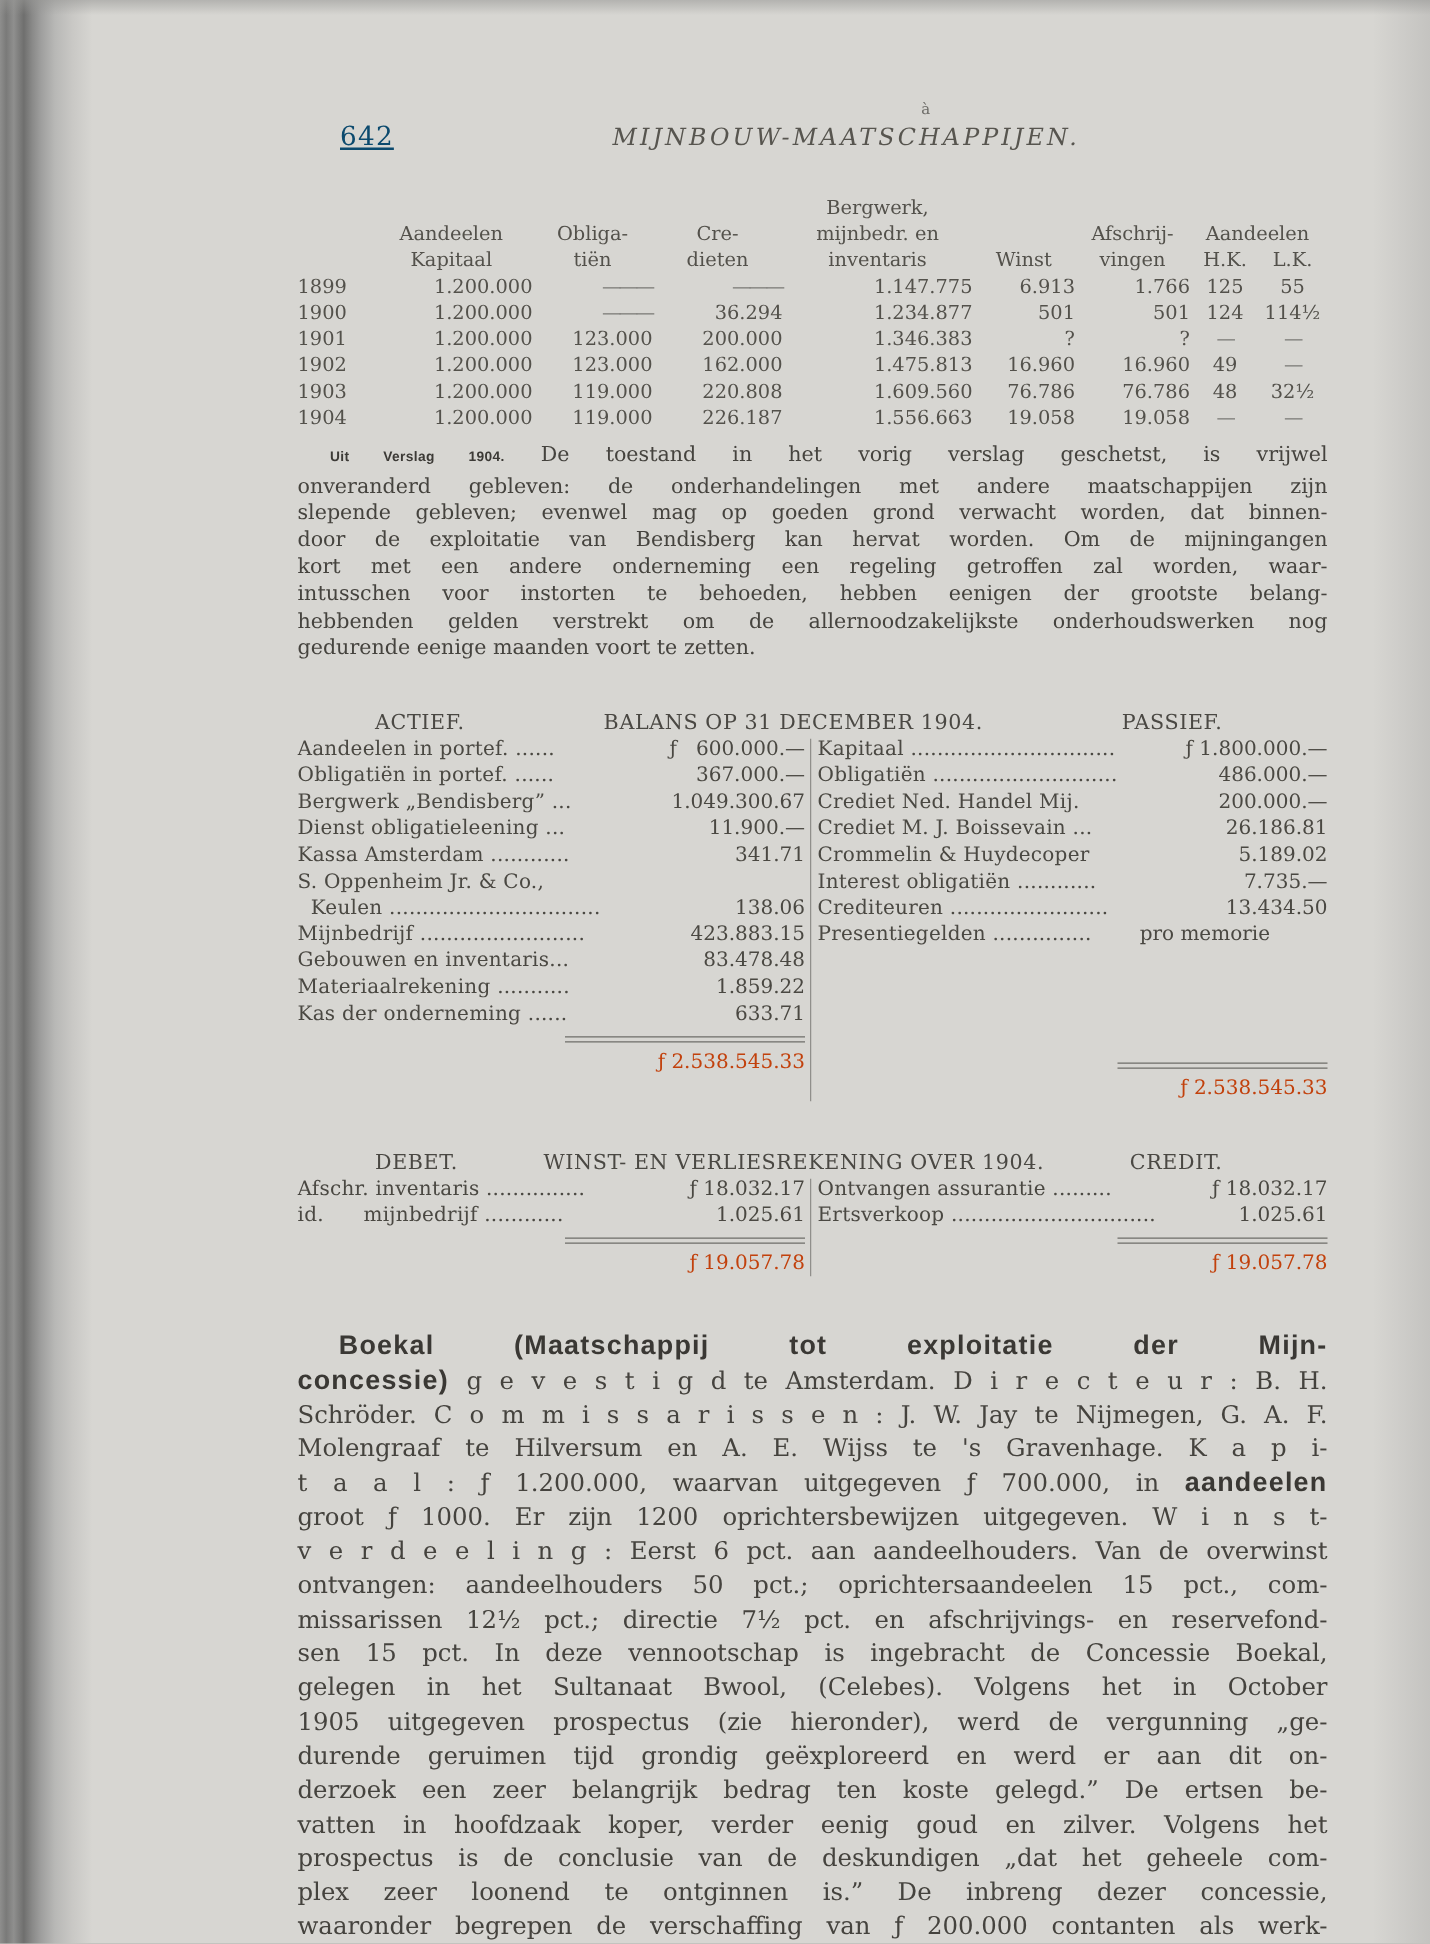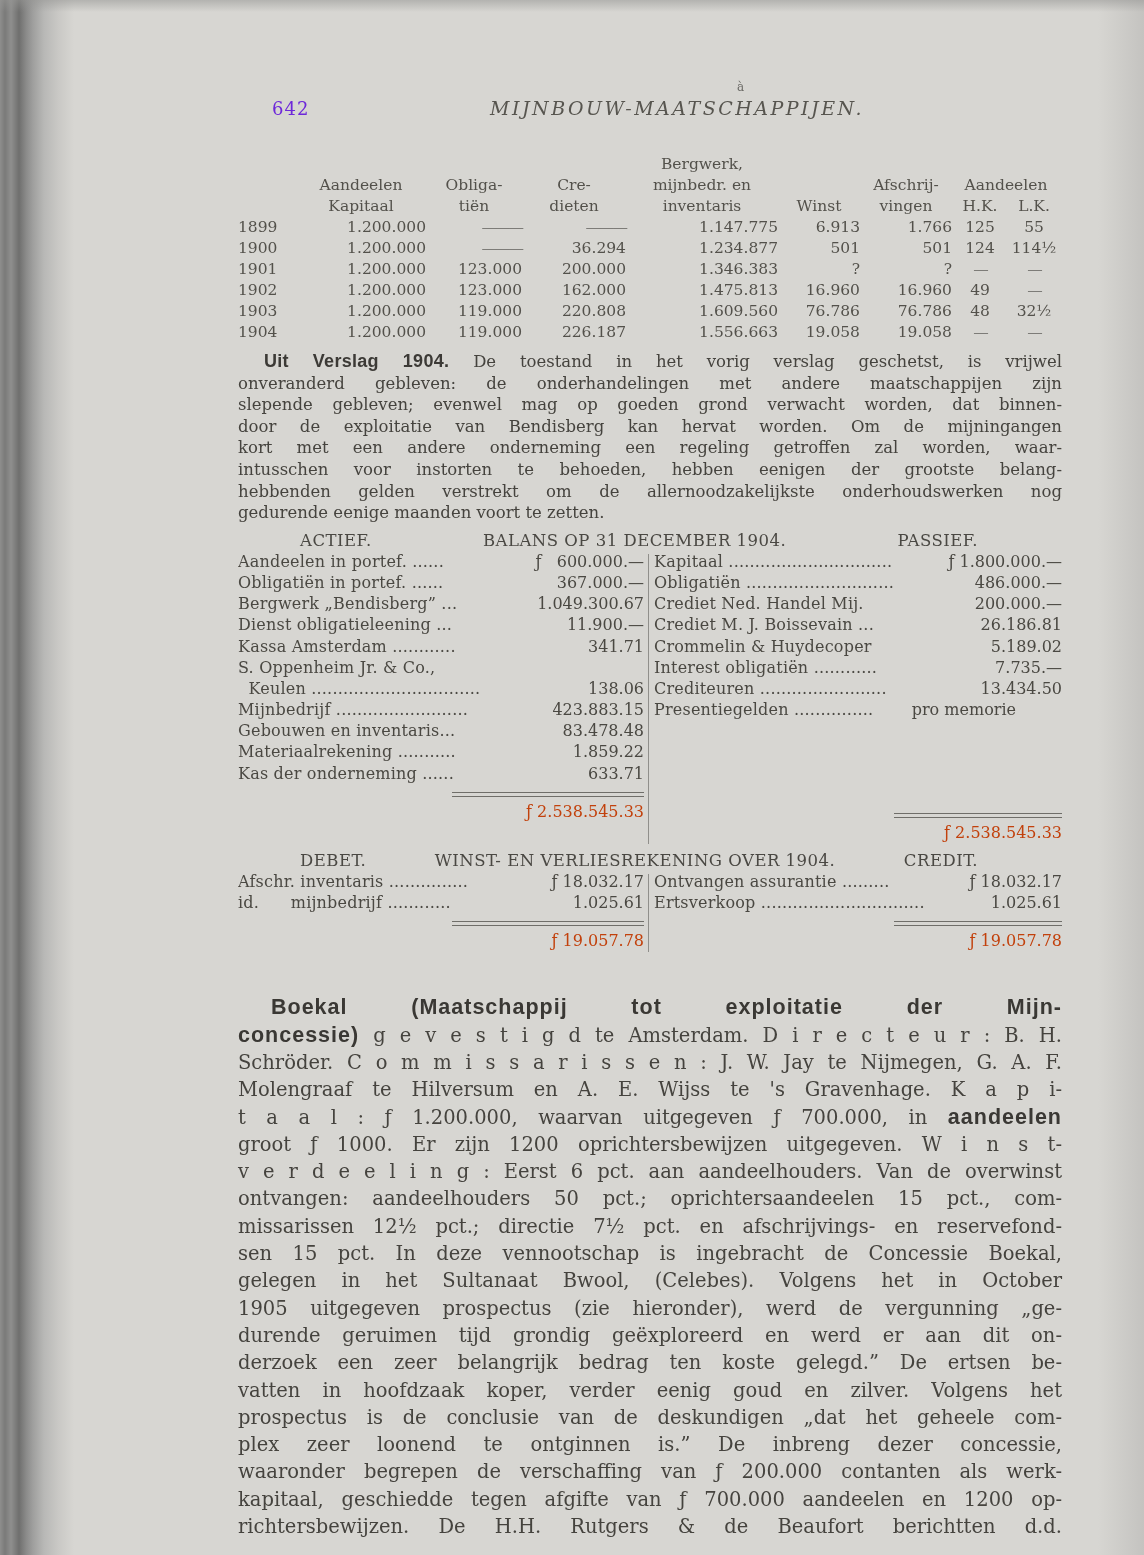--- a/index.html
+++ b/index.html
@@ -8,21 +8,21 @@
   .binding{position:absolute;left:0;top:0;bottom:0;width:74px;pointer-events:none;
     background:linear-gradient(90deg,#8e8e8d 0px,#7a7a79 5px,#8f8f8e 11px,#6f6f6e 19px,
       #8a8a89 26px,#9f9f9e 33px,#b8b8b6 44px,#c9c8c5 58px,rgba(215,214,210,0) 74px);}
   .edge-right{position:absolute;right:0;top:0;bottom:0;width:46px;pointer-events:none;
     background:linear-gradient(270deg,#c4c3c0,rgba(215,214,210,0));}
   .edge-top{position:absolute;top:0;left:0;right:0;height:12px;pointer-events:none;
     background:linear-gradient(180deg,rgba(150,150,148,.55),rgba(215,214,210,0));}
   .content{position:absolute;left:238px;top:0;width:824px;}
 
   .pagehead{display:flex;align-items:baseline;margin-top:97px;}
-  .pageno{font-size:18px;letter-spacing:1px;margin-left:34px;width:140px;color:#6d28d9;}
+  .pageno{font-size:21px;letter-spacing:1px;margin-left:34px;width:140px;color:#0c4a6e;text-decoration:underline;}
   .ptitle{flex:1;text-align:center;font-style:italic;font-size:19px;letter-spacing:2.5px;color:#57554f;
           margin-right:120px;}
   .artifact{position:absolute;left:737px;top:80px;font-size:12px;color:#6b6a66;}
 
   table.yt{border-collapse:collapse;margin-top:34px;width:822px;font-size:15.5px;color:#53514b;}
   table.yt td{height:21px;padding:0;white-space:nowrap;}
   td.c-y{width:58px;text-align:left;padding-left:10px;}
   td.c-kap{width:130px;text-align:right;padding-right:14px;}
   td.c-obl{width:96px;text-align:right;padding-right:14px;}
   td.c-cre{width:104px;text-align:right;padding-right:16px;}
@@ -31,24 +31,24 @@
   td.c-afs{width:92px;text-align:right;padding-right:16px;}
   td.c-hk{width:56px;text-align:center;}
   td.c-lk{width:52px;text-align:center;}
   table.yt td.hc{text-align:center;padding:0;}
   .dash{color:#7b7a76;letter-spacing:-2px;}
 
   .para{margin-top:9px;font-size:16.5px;line-height:21.6px;color:#45433e;}
   .jline{text-align:justify;text-align-last:justify;}
   .jline.noj{text-align-last:auto;}
   .jline.ind{padding-left:26px;}
-  .bh-small{font-family:"Liberation Sans",sans-serif;font-weight:700;font-size:18px;letter-spacing:.3px;color:#3c3a36;}
+  .bh-small{font-family:"Liberation Sans",sans-serif;font-weight:700;font-size:11px;letter-spacing:.3px;color:#3c3a36;}
 
   .sec-head{display:flex;align-items:baseline;font-size:16.5px;margin-top:7px;color:#4a4843;}
-  .sec-head .lt{margin-left:62px;letter-spacing:.5px;}
+  .sec-head .lt{margin-left:62px;letter-spacing:.5px;margin-top:32px;}
   .sec-head .ct{flex:1;text-align:center;letter-spacing:.5px;}
   .sec-head .rt{margin-right:84px;letter-spacing:.5px;}
 
   .bcols{display:flex;margin-top:2px;}
   .bcol-l{width:406px;}
   .bdiv{width:1px;background:#908f8b;margin:2px 5px 0 4px;}
   .bcol-r{flex:1;}
   .brow{display:flex;align-items:baseline;height:21.2px;font-size:16px;color:#4a4842;}
   .bl{flex:1;white-space:pre;overflow:hidden;letter-spacing:.2px;}
   .ba{white-space:pre;text-align:right;}

